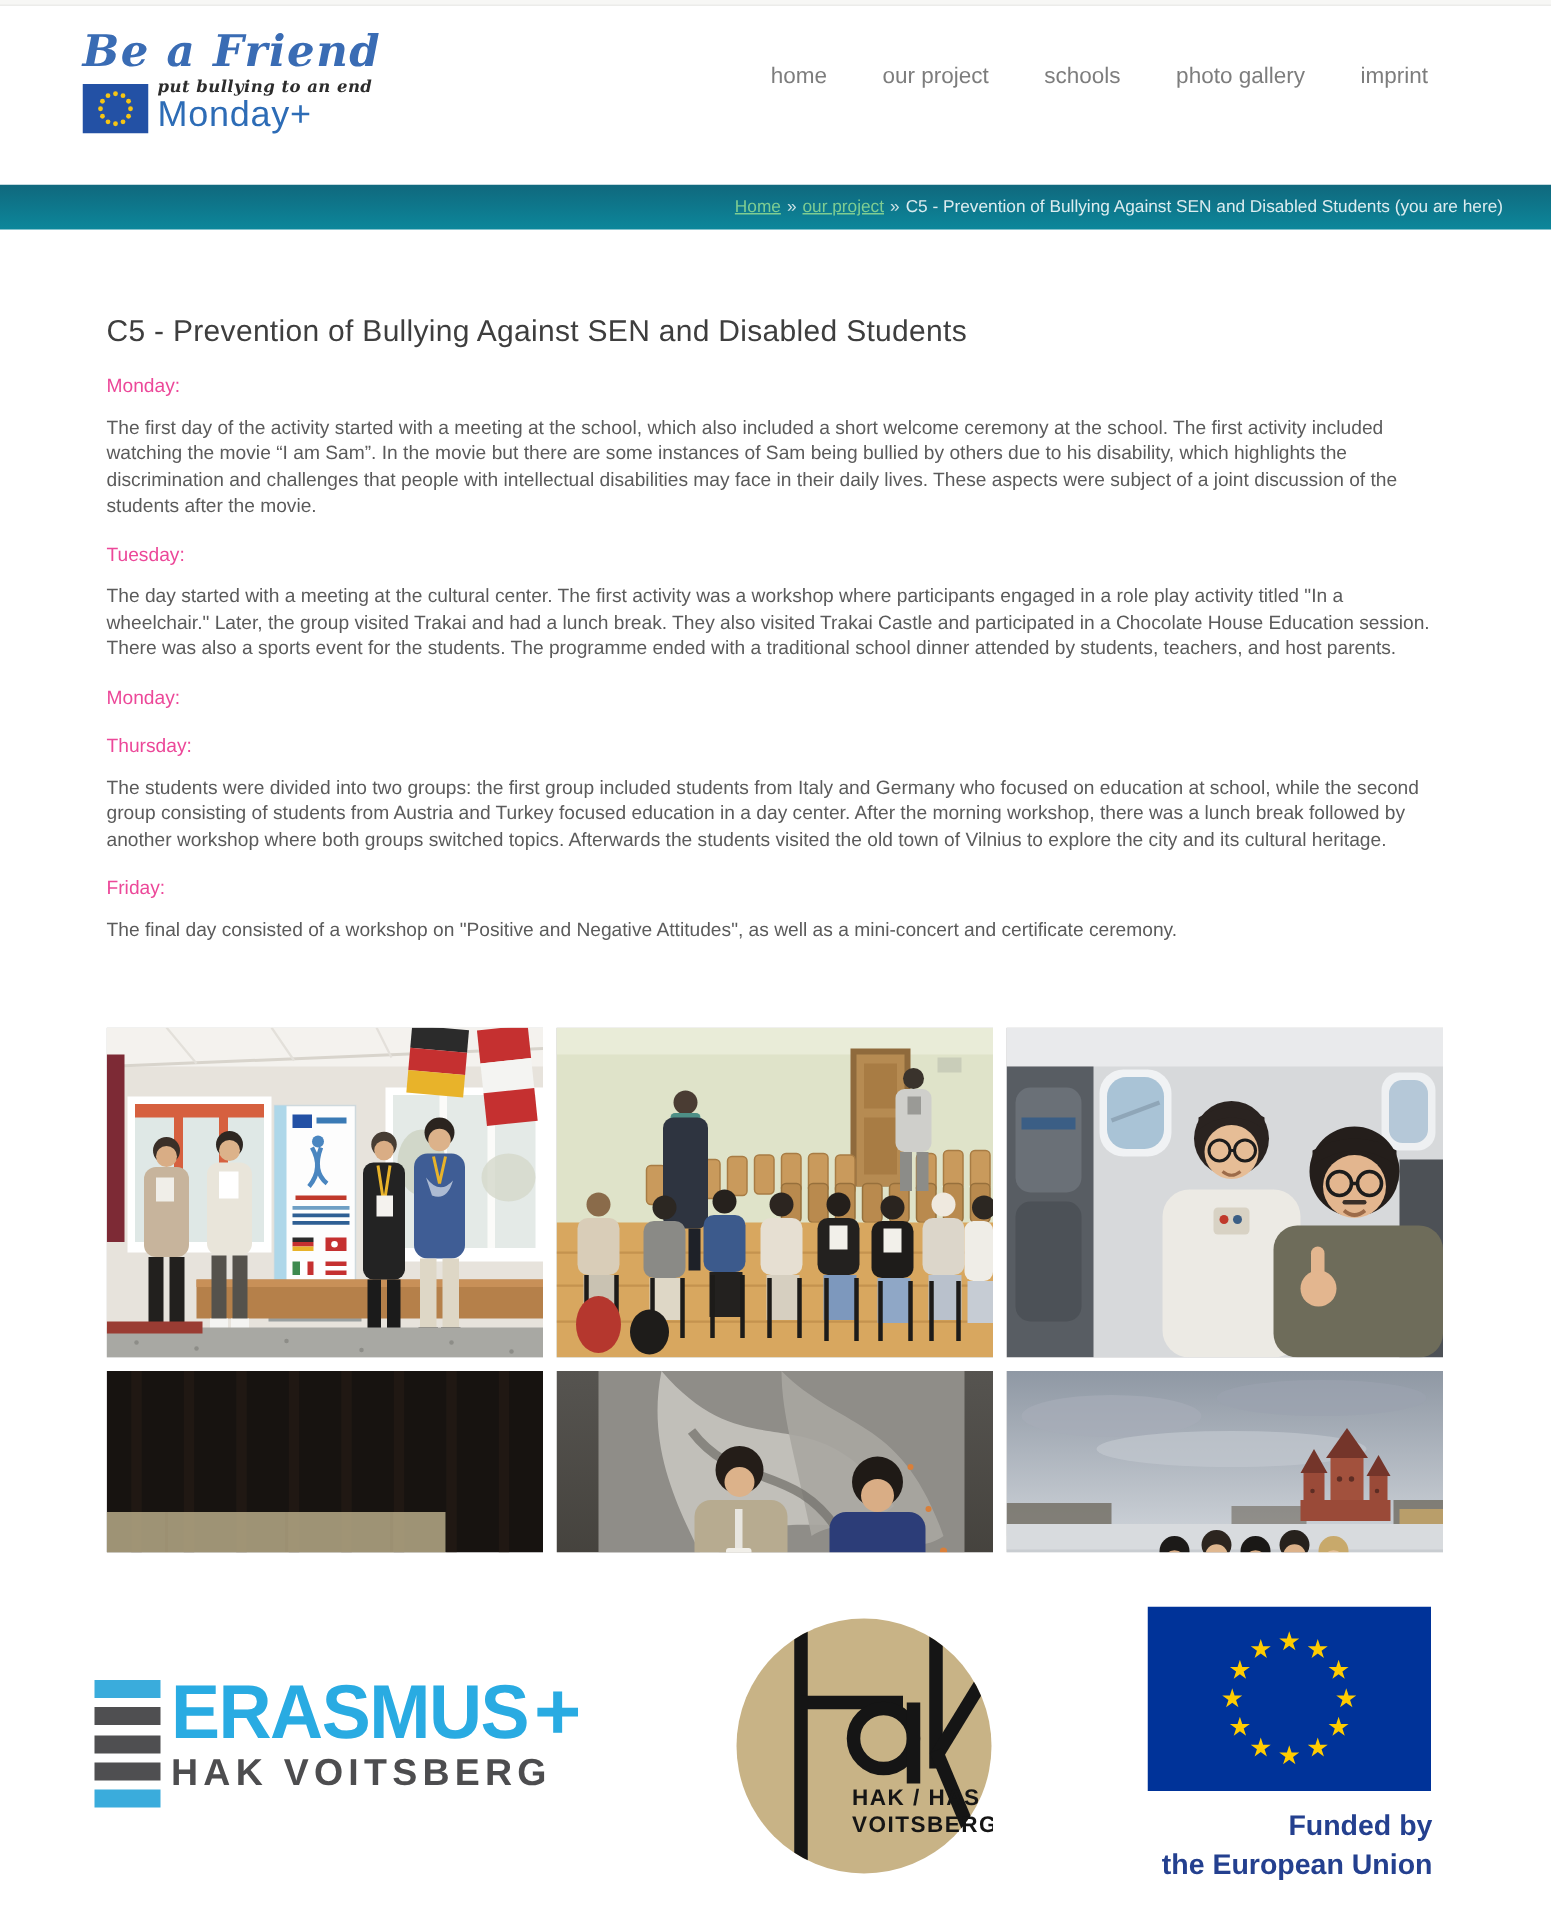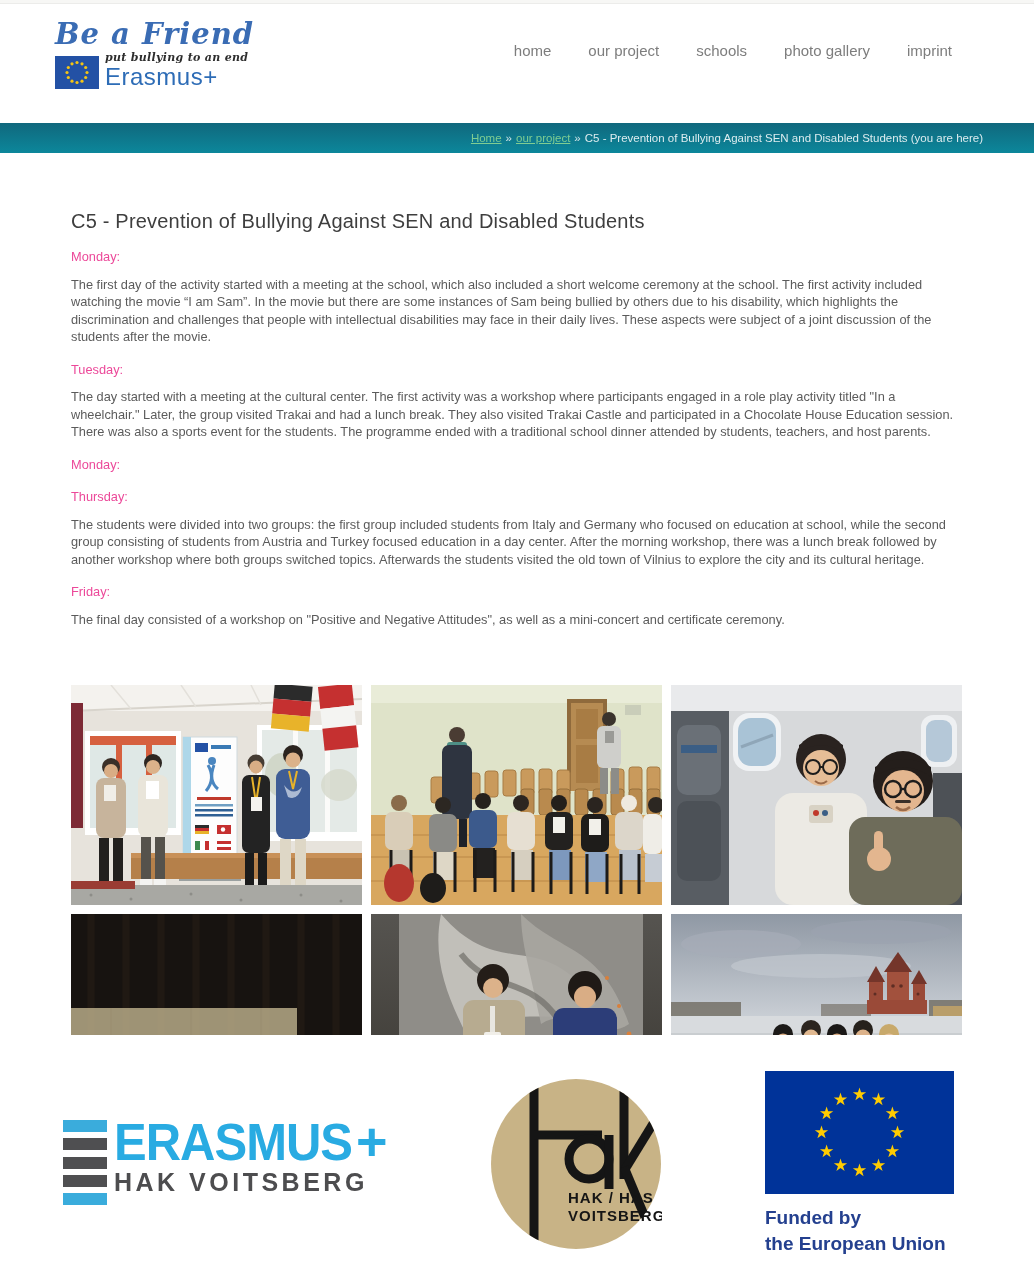--- a/index.html
+++ b/index.html
@@ -17,21 +17,21 @@
   .logo-row { display:flex; align-items:flex-end; margin-top:3px; }
   .eu-mini { width:44px; height:33px; flex:0 0 auto; }
   .logo-col { margin-left:6px; }
   .logo-tag { font-family:"DejaVu Serif", serif; font-style:italic; font-weight:bold; font-size:11px; color:#2d2d2d; line-height:1.1; letter-spacing:.3px; }
   .logo-brand { font-size:24px; color:#2d6cb6; line-height:1.05; letter-spacing:.5px; }
 
   .main-nav { position:absolute; right:82px; top:38px; display:flex; gap:37px; }
   .main-nav a { font-size:15px; color:#7d7d7d; text-decoration:none; cursor:pointer; white-space:nowrap; }
 
   
-  .breadcrumb-bar { height:30px; background:linear-gradient(180deg,#10687d 0%, #0c879b 100%); text-align:right; padding-right:51px; line-height:30px; font-size:11.5px; color:#dcecef; }
+  .breadcrumb-bar { height:30px; background:linear-gradient(180deg,#10687d 0%, #0c879b 100%); text-align:right; padding-right:32px; line-height:30px; font-size:11.5px; color:#dcecef; }
   .breadcrumb-bar a { color:#7fcd92; text-decoration:underline; cursor:pointer; }
   .breadcrumb-bar .sep { margin:0 4px; color:#cfe4e7; }
 
   
   .content { width:892px; margin:0 auto; }
   .page-title { margin-top:57px; font-size:20px; font-weight:400; color:#3e3e3e; letter-spacing:.2px; }
   .day-label { margin-top:15px; font-size:12.8px; color:#ec4899; line-height:17.5px; }
   .day-text  { margin-top:10px; font-size:12.8px; color:#5b5b5b; line-height:17.5px; }
 
   
@@ -53,21 +53,21 @@
   .s-gray { background:#4f4f51; }
   .erasmus-text-l1 { display:flex; align-items:flex-start; line-height:.86; }
   .erasmus-word { font-size:49px; font-weight:700; color:#29abe2; letter-spacing:-1px; transform:scaleY(1.04); transform-origin:top left; }
   .erasmus-plus { font-size:54px; font-weight:700; color:#29abe2; margin-left:4px; line-height:.78; }
   .erasmus-text-l2 { font-size:25px; font-weight:700; color:#4d4d4f; letter-spacing:3.5px; margin-top:6px; }
 
   
   .hak-logo { width:172px; height:182px; margin-top:2px; }
 
   
-  .eu-logo { width:190px; text-align:left; }
+  .eu-logo { width:190px; text-align:right; }
   .eu-flag { width:189px; height:123px; display:block; }
   .eu-caption { margin-top:11px; font-size:19px; font-weight:700; color:#24408f; line-height:1.38; }
 </style>
 </head>
 <body>
 
 <div class="page">
 
   <div class="top-strip"></div>
 
@@ -87,21 +87,21 @@
             <circle cx="22" cy="26.5" r="1.6"></circle>
               <circle cx="17" cy="25.2" r="1.6"></circle>
               <circle cx="13.3" cy="21.5" r="1.6"></circle>
             <circle cx="12" cy="16.5" r="1.6"></circle>
               <circle cx="13.3" cy="11.5" r="1.6"></circle>
               <circle cx="17" cy="7.8" r="1.6"></circle>
           </g>
         </svg>
         <div class="logo-col">
           <div class="logo-tag">put bullying to an end</div>
-          <div class="logo-brand">Erasmus+</div>
+          <div class="logo-brand">Monday+</div>
         </div>
       </div>
     </a>
     <nav class="main-nav">
       <a>home</a>
       <a>our project</a>
       <a>schools</a>
       <a>photo gallery</a>
       <a>imprint</a>
     </nav>

